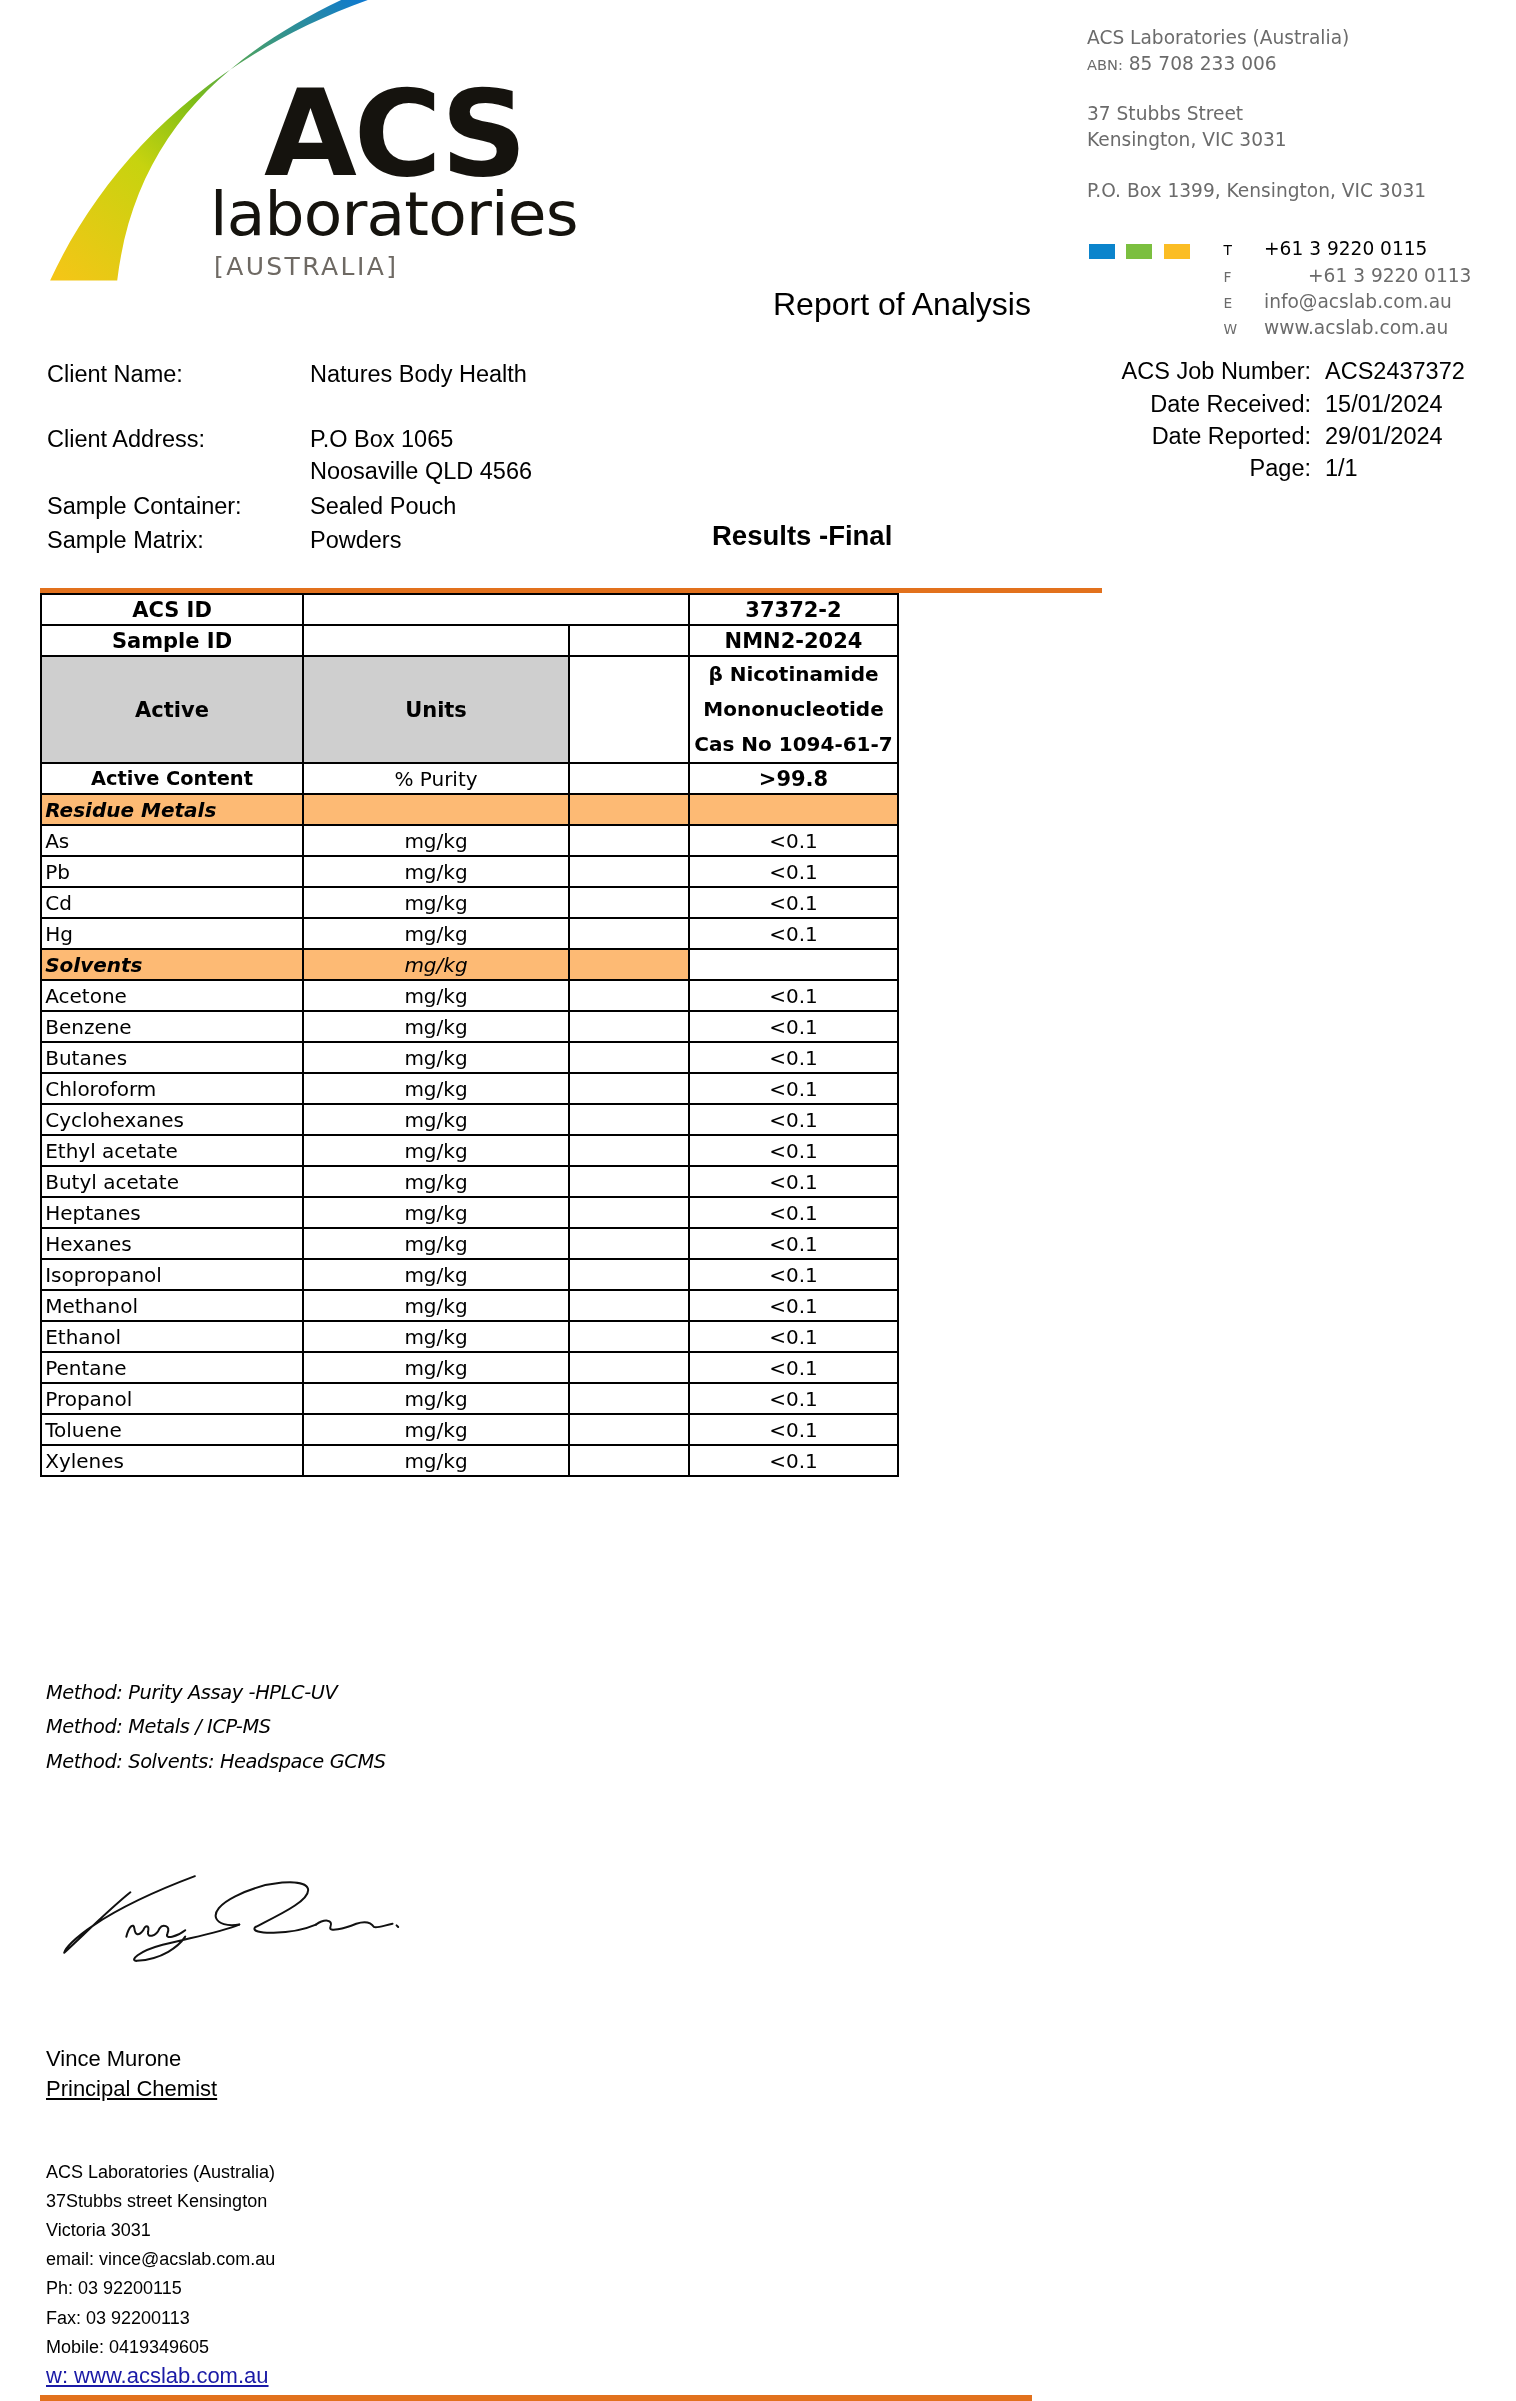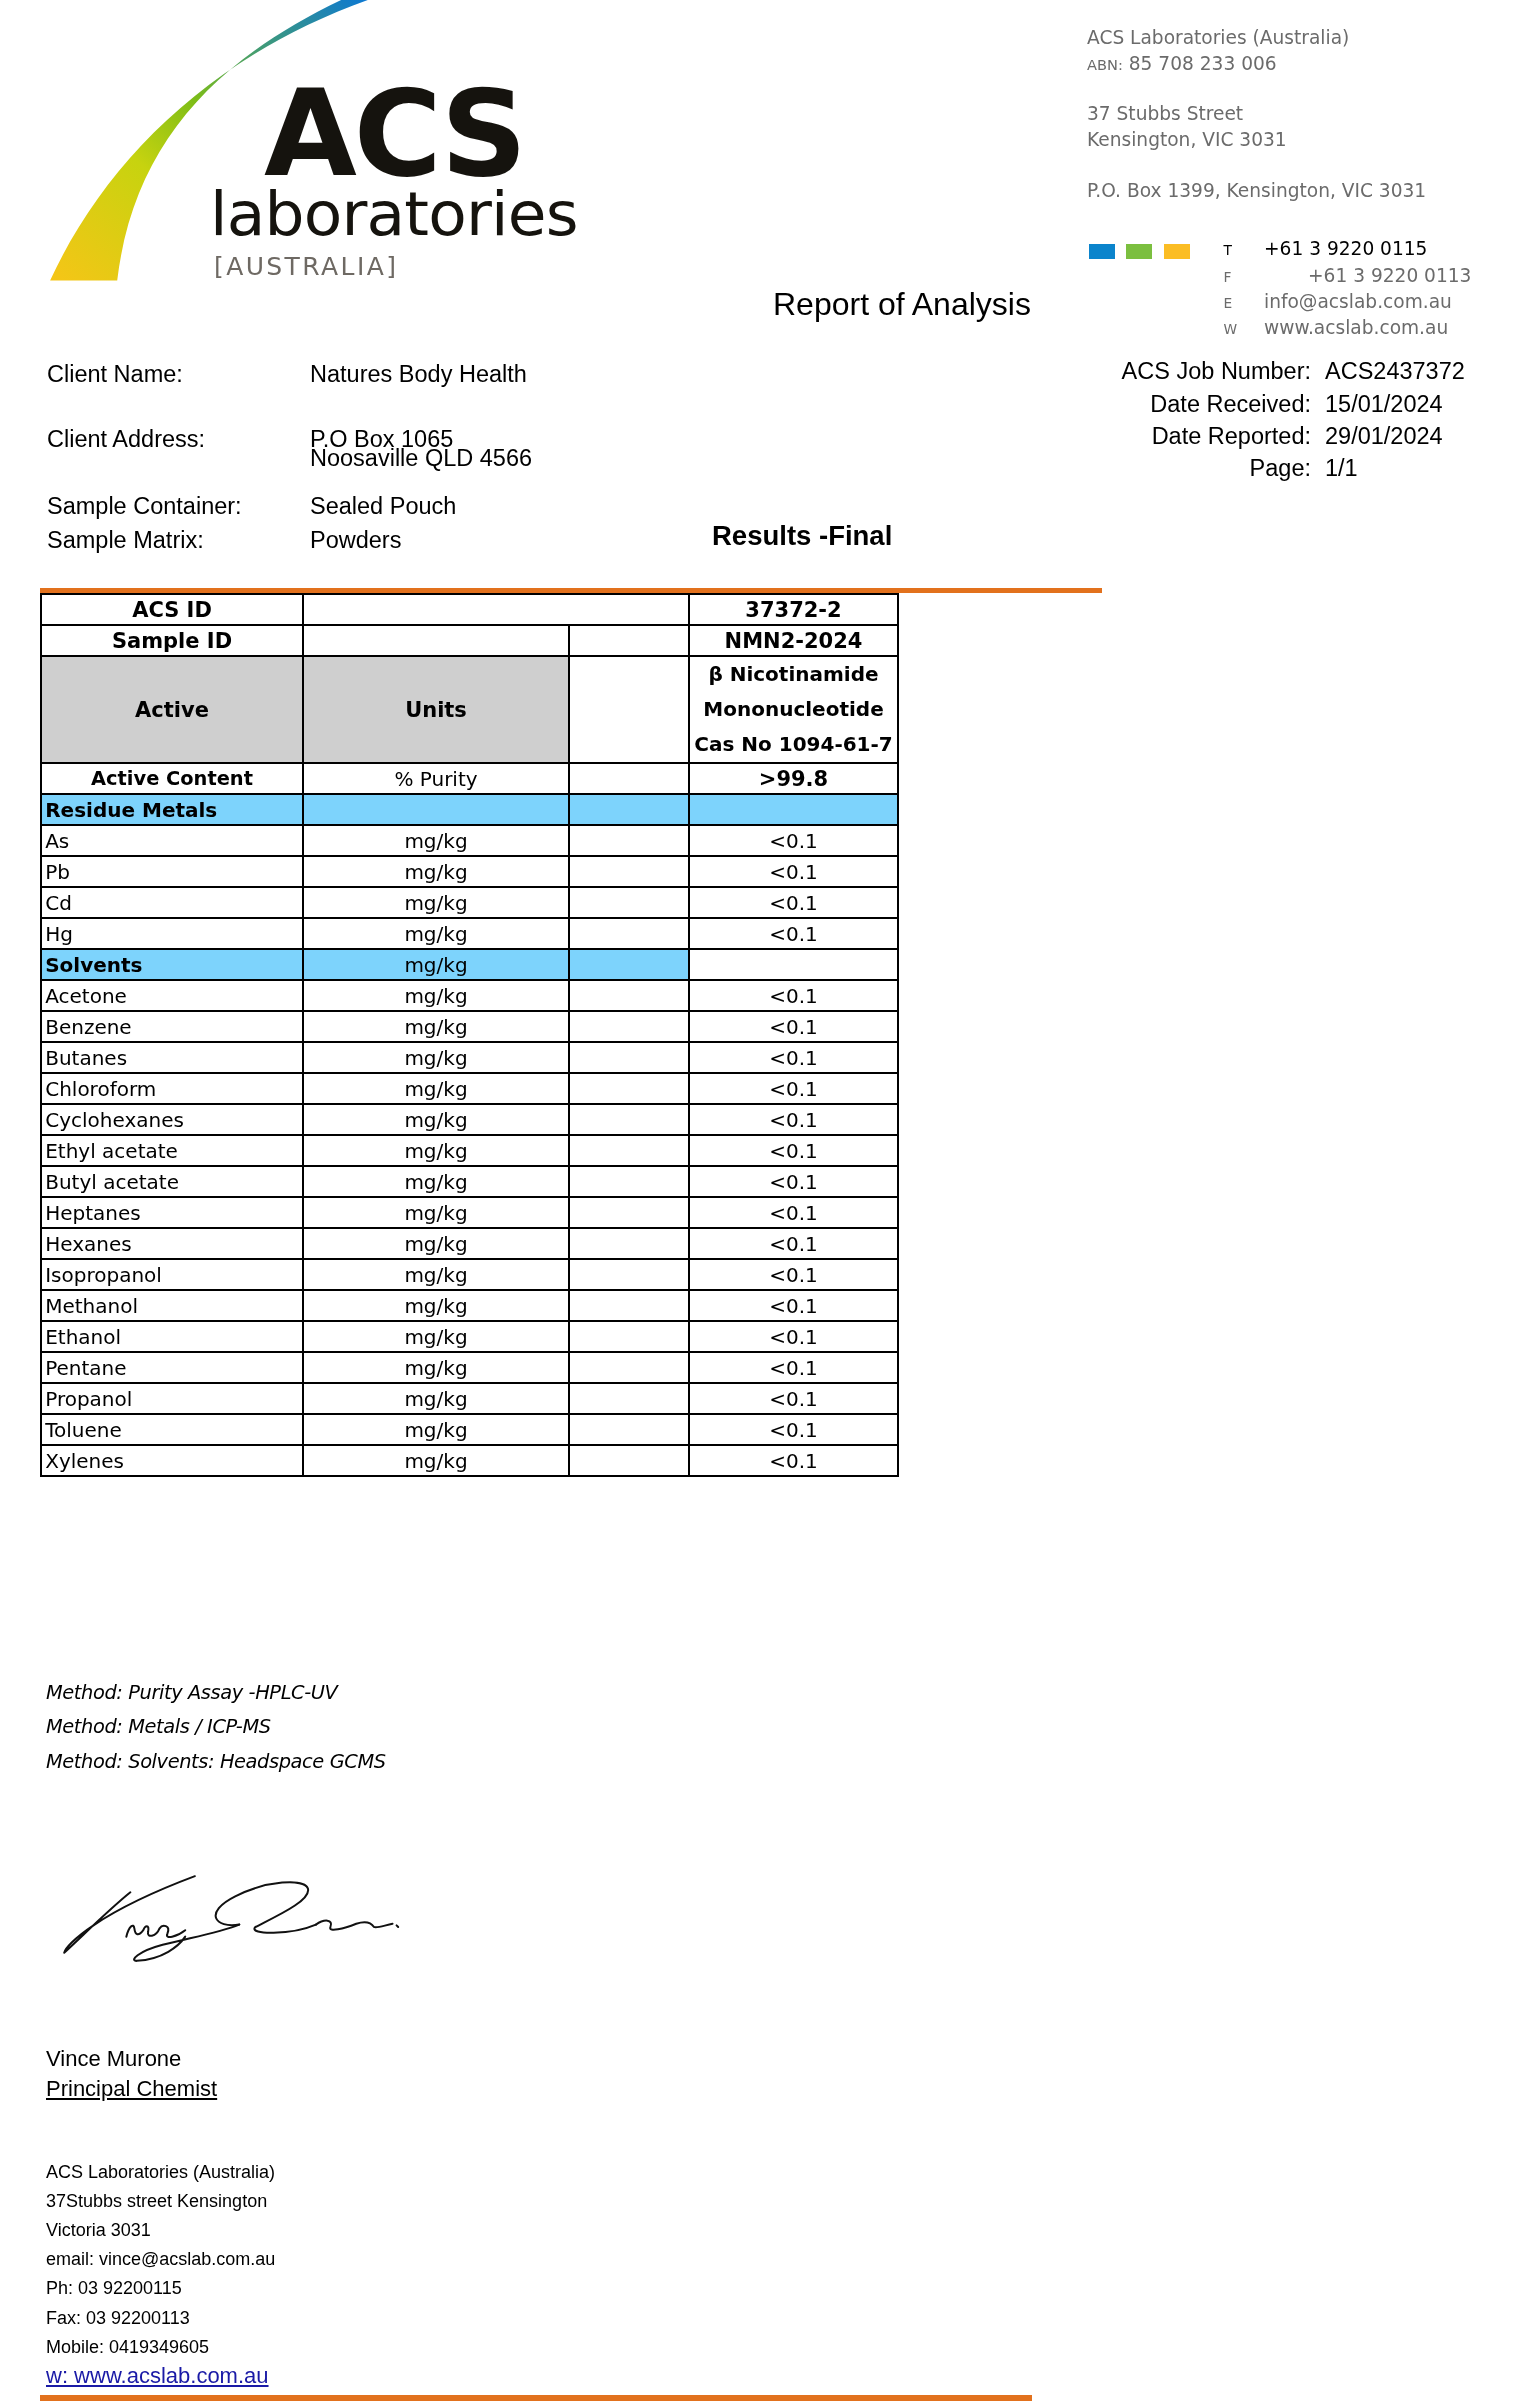--- a/index.html
+++ b/index.html
@@ -37,21 +37,21 @@
   table.results col.c1 { width:262px; }
   table.results col.c2 { width:266px; }
   table.results col.c3 { width:120px; }
   table.results col.c4 { width:209px; }
   .hdr { font-weight:bold; font-size:21px !important; }
   .row-acs td { height:29px; }
   .row-sample td { height:129px; }
   .row-active td { height:105px; }
   .row-content td { height:61px; }
   .grey { background:#cfcfcf; }
-  .lgrey { background:#7dd3fc; }
+  .lgrey { background:#fdba74;font-style:italic; }
   td.left { text-align:left !important; padding-left:3.2px !important; }
   td.section { font-weight:bold; }
   .cas { line-height:35px; font-weight:bold; font-size:20px; white-space:normal !important; }
   .row-item td { height:30px; font-size:19.4px; }
 
   .method { position:absolute; left:46px; font-family:"DejaVu Sans", sans-serif; font-style:italic; font-size:19.4px; letter-spacing:-0.4px; }
 
   #signature { position:absolute; left:49px; top:1856px; width:437px; height:121px; }
   .sig-name { position:absolute; left:46px; top:2046px; font-size:22px; }
   .sig-title { position:absolute; left:46px; top:2076px; font-size:22px; text-decoration:underline; }
@@ -101,21 +101,21 @@
 </div>
 
 <div class="report-title">Report of Analysis</div>
 <div class="results-final">Results -Final</div>
 
 <div>
   <div class="client-label" style="top:361px;">Client Name:</div>
   <div class="client-val" style="top:361px;">Natures Body Health</div>
   <div class="client-label" style="top:426px;">Client Address:</div>
   <div class="client-val" style="top:426px;">P.O Box 1065</div>
-  <div class="client-val" style="top:445px;">Noosaville QLD 4566</div>
+  <div class="client-val" style="top:458px;">Noosaville QLD 4566</div>
   <div class="client-label" style="top:493px;">Sample Container:</div>
   <div class="client-val" style="top:493px;">Sealed Pouch</div>
   <div class="client-label" style="top:527px;">Sample Matrix:</div>
   <div class="client-val" style="top:527px;">Powders</div>
 </div>
 
 <div>
   <div class="job-row" style="top:358px;">
     <span class="job-label">ACS Job Number:</span>
     <span class="job-val">ACS2437372</span>

